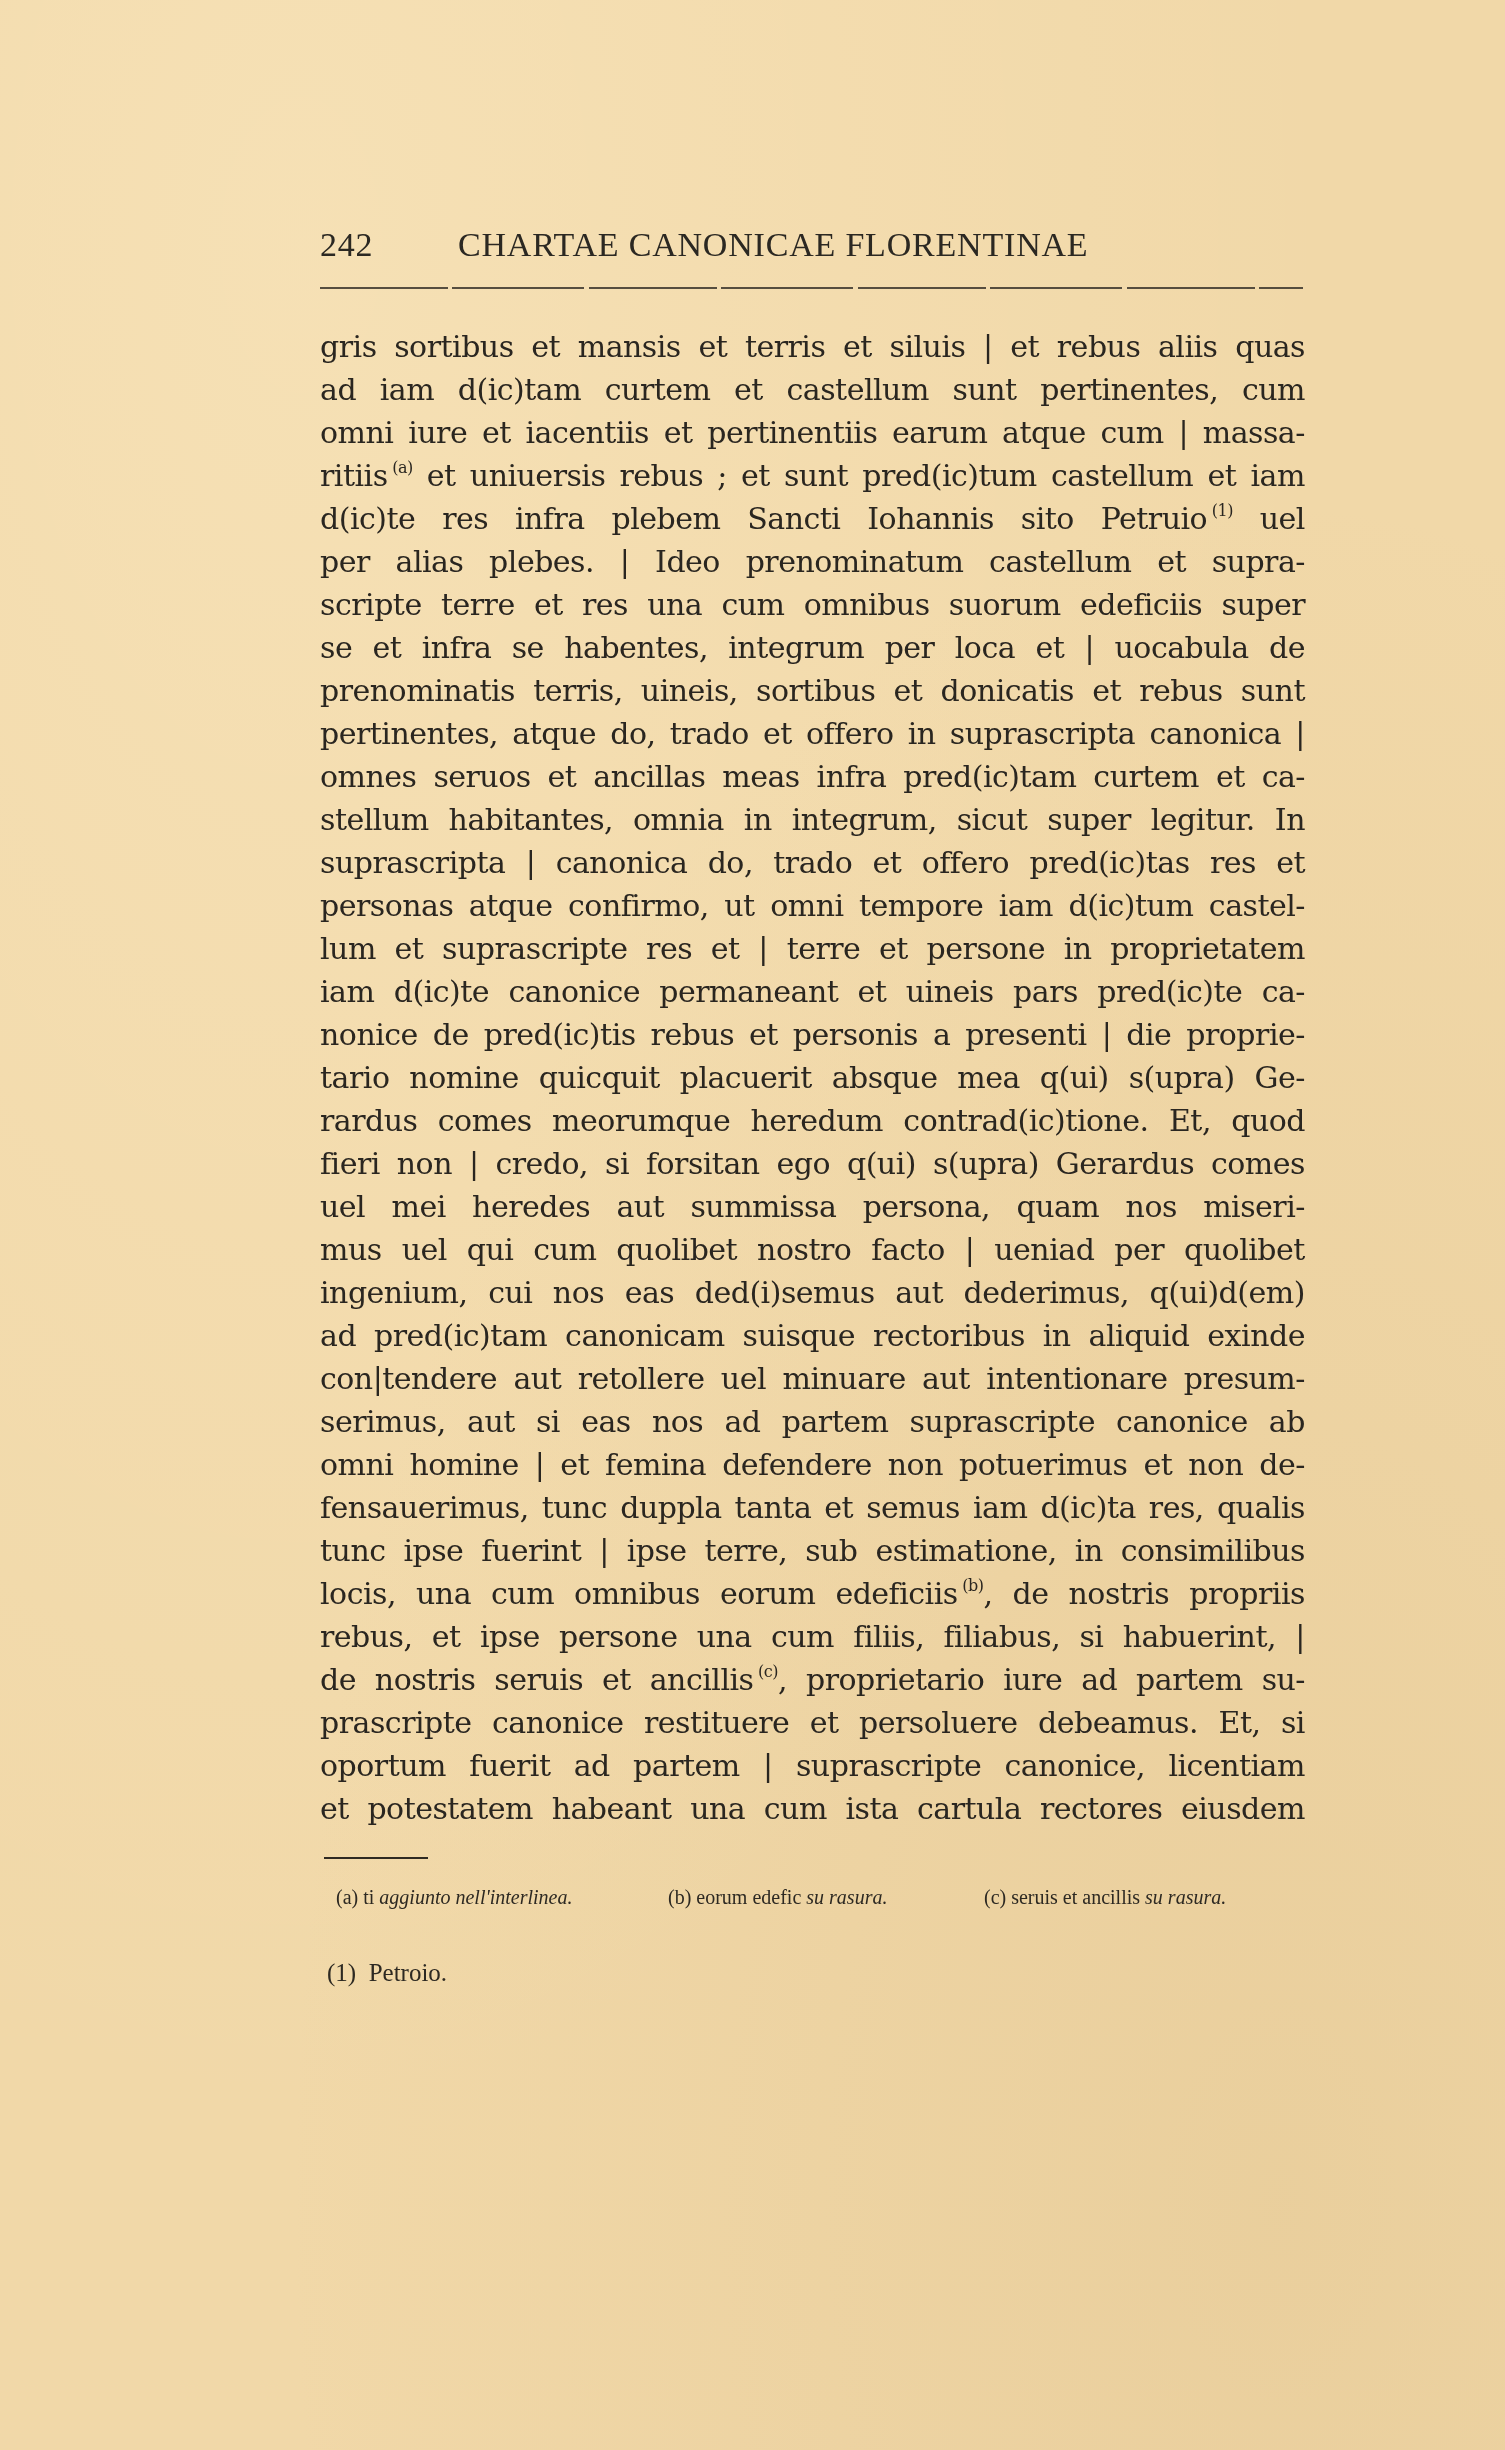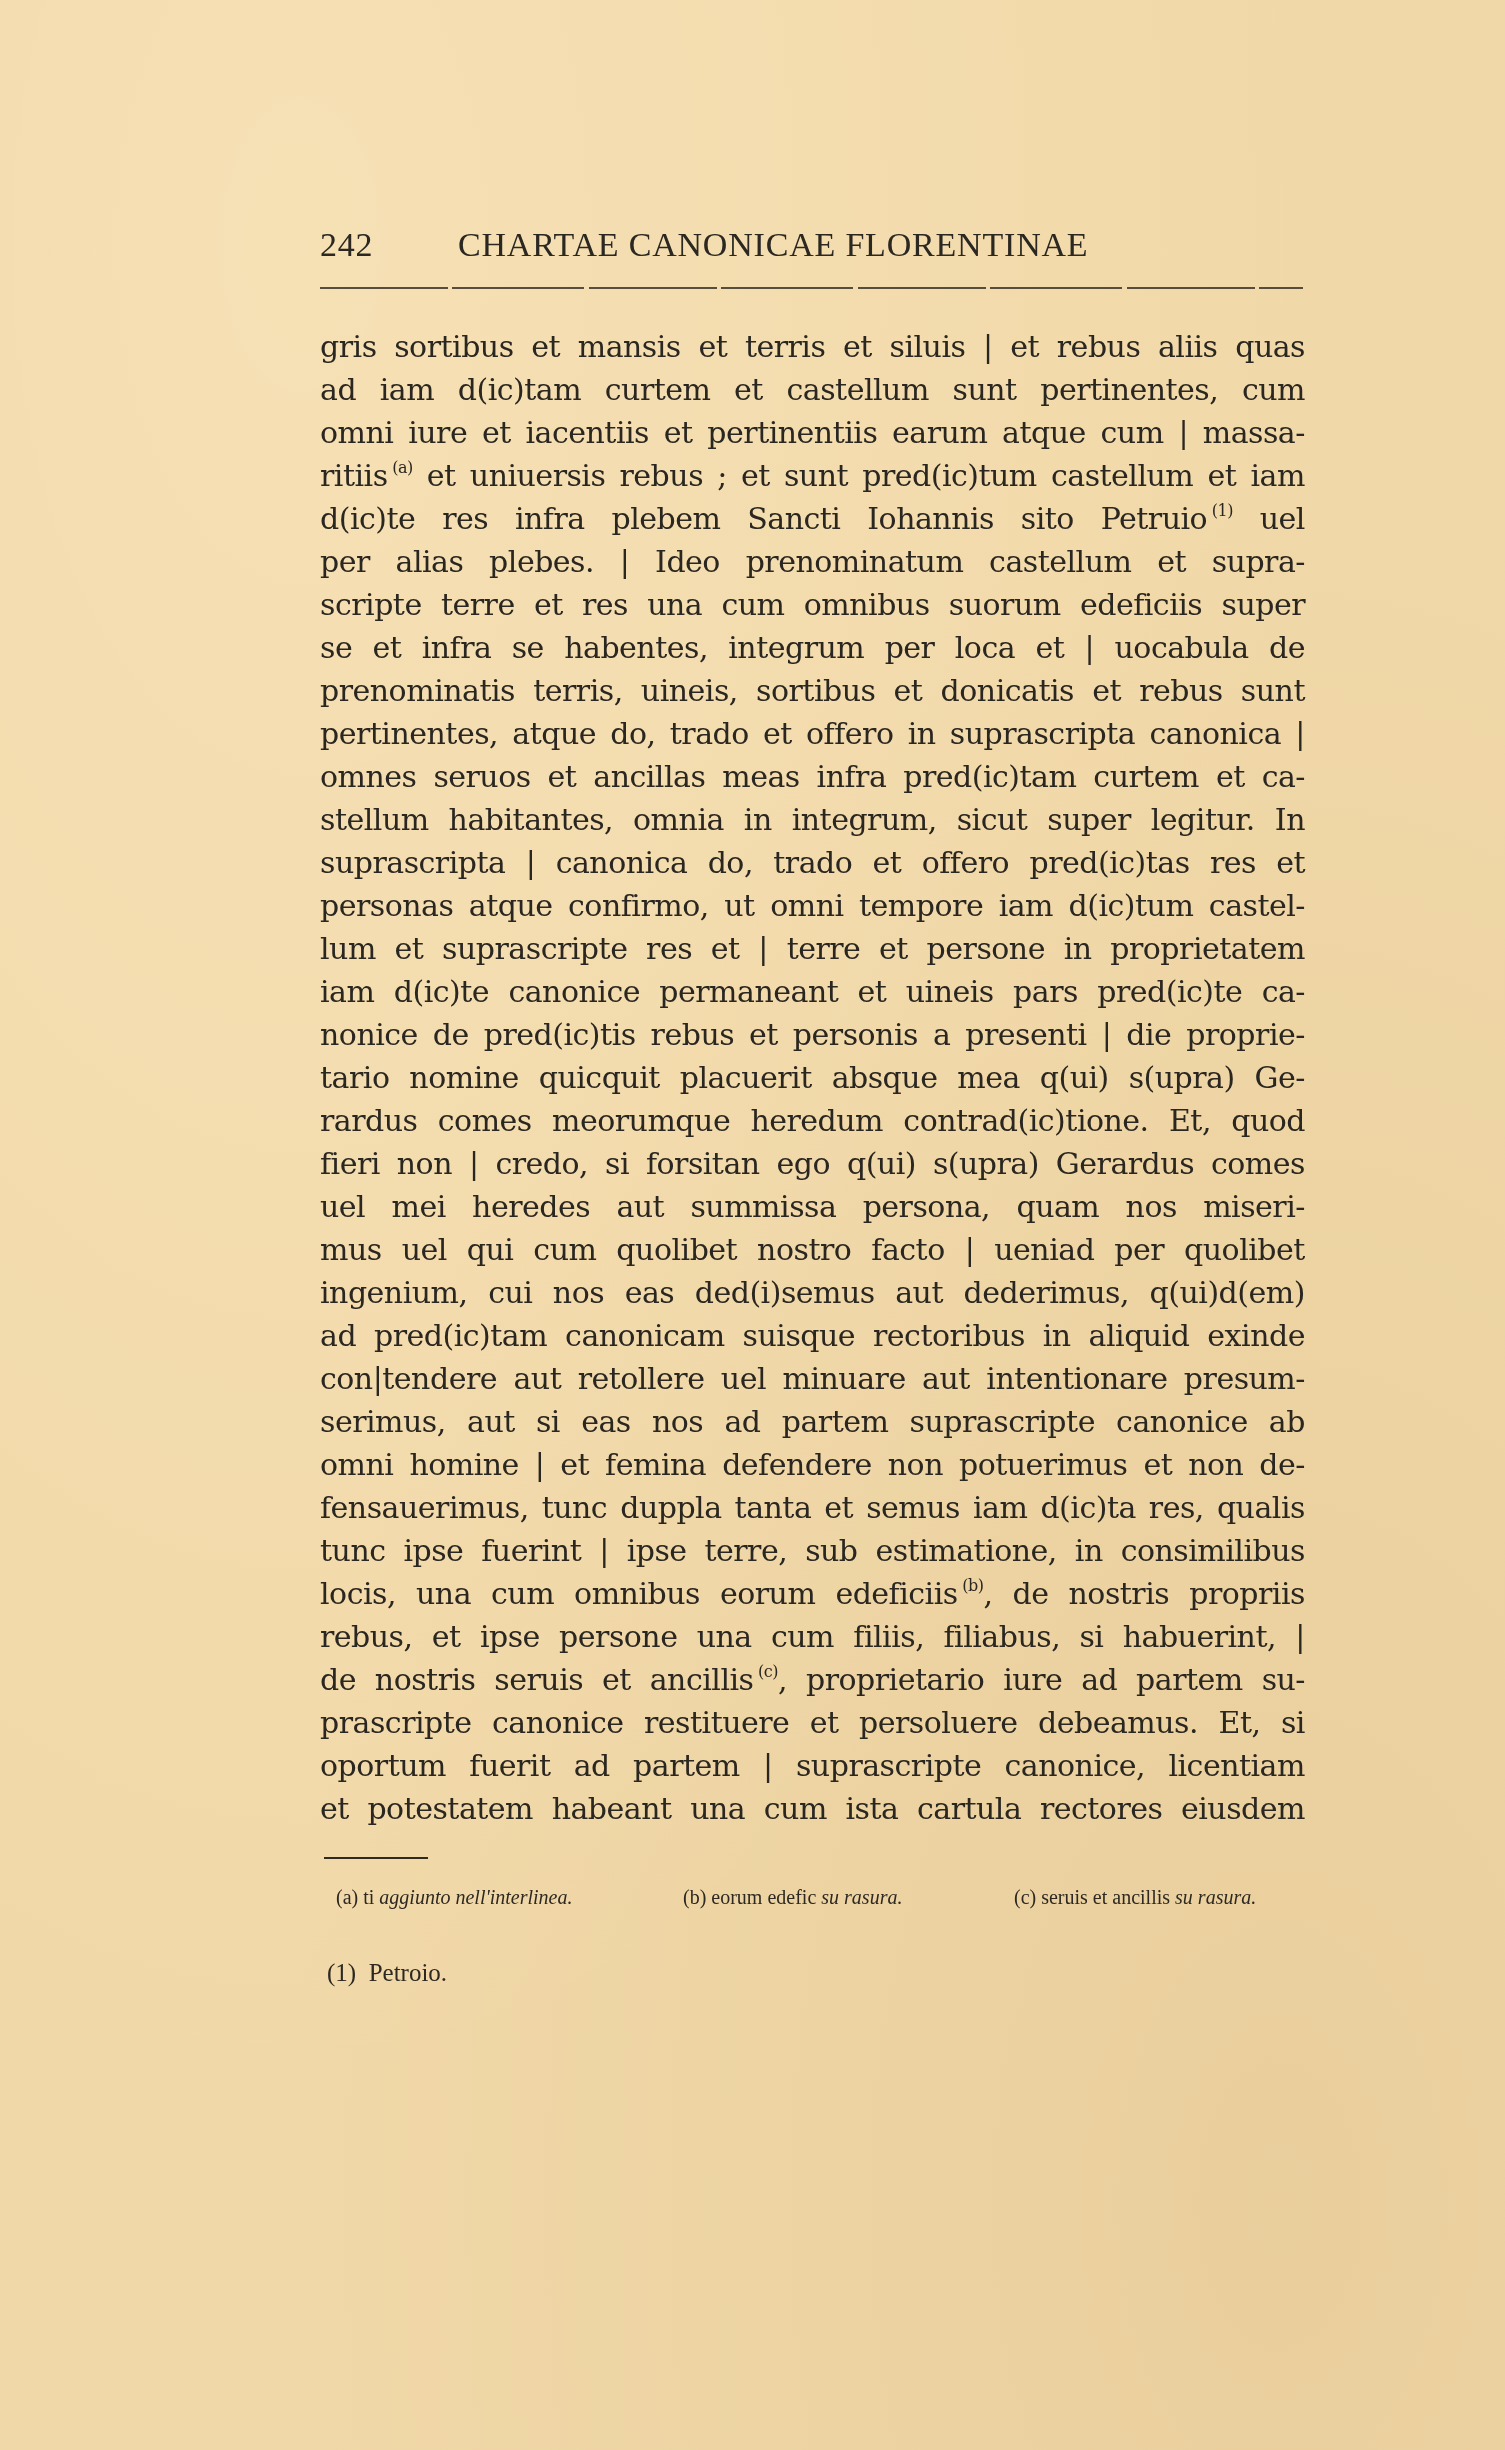--- a/index.html
+++ b/index.html
@@ -35,21 +35,21 @@
     font-family: "DejaVu Serif", serif; letter-spacing: -0.5px;
   }
   .line span.w { display: inline-block; }
   sup.ref { font-size: 16px; vertical-align: 13px; line-height: 0; }
   .fn-rule {
     position: absolute; left: 308px; top: 1857px; width: 104px; height: 2.4px; background: #2f2a22;
   }
   .fn-editorial {
     position: absolute; left: 320px; top: 1886px; width: 969px; height: 32px;
     font-family: "Liberation Serif", serif; font-size: 20px; color: #2d2922;
-    display: flex; gap: 15px; white-space: nowrap;
+    display: flex; gap: 0; white-space: nowrap;
   }
   .fn-editorial .fn { display: inline-block; }
   .fn-editorial .fn i { font-style: italic; }
   .fn-numbered {
     position: absolute; left: 311px; top: 1959px; font-family: Liberation Serif, serif;
     font-size: 25px; color: #2d2922; white-space: nowrap;
   }
 </style>
 </head>
 <body>

